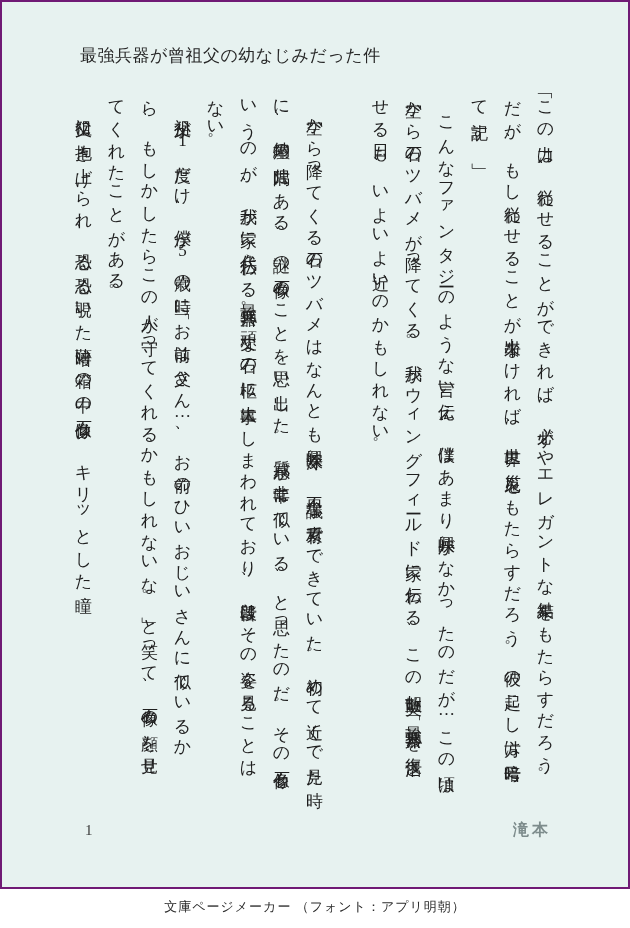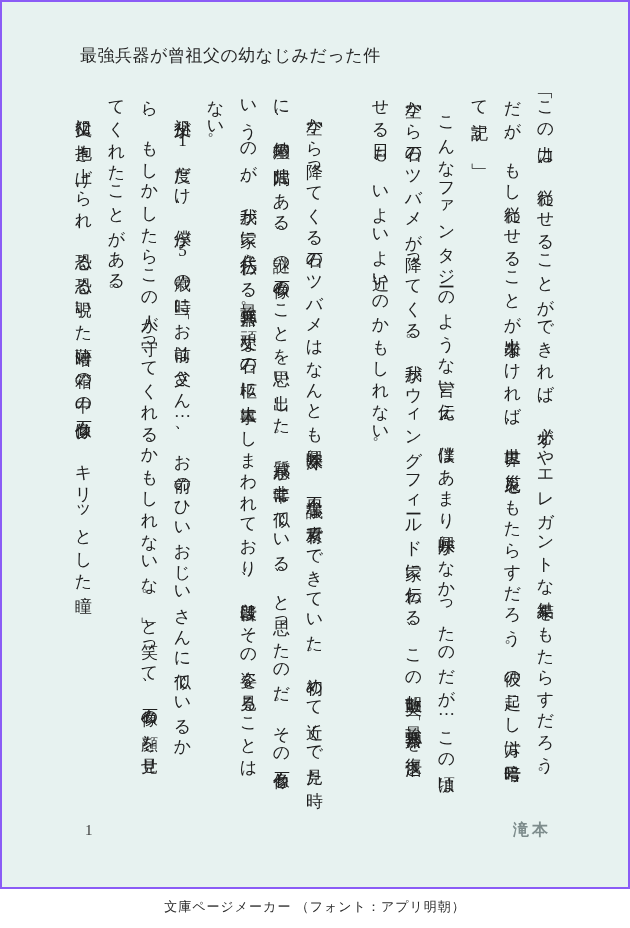--- a/index.html
+++ b/index.html
@@ -12,21 +12,21 @@
   }
 
   
   .page {
     position: absolute;
     left: 0;
     top: 0;
     width: 630px;
     height: 889px;
     background: #e7f2f0;
-    border: 2px solid #8b5cf6;
+    border: 2px solid #701a75;
   }
 
   .page-title {
     position: absolute;
     left: 78px;
     top: 42px;
     font-size: 17px;
     letter-spacing: 0.5px;
     color: #262626;
     white-space: nowrap;

